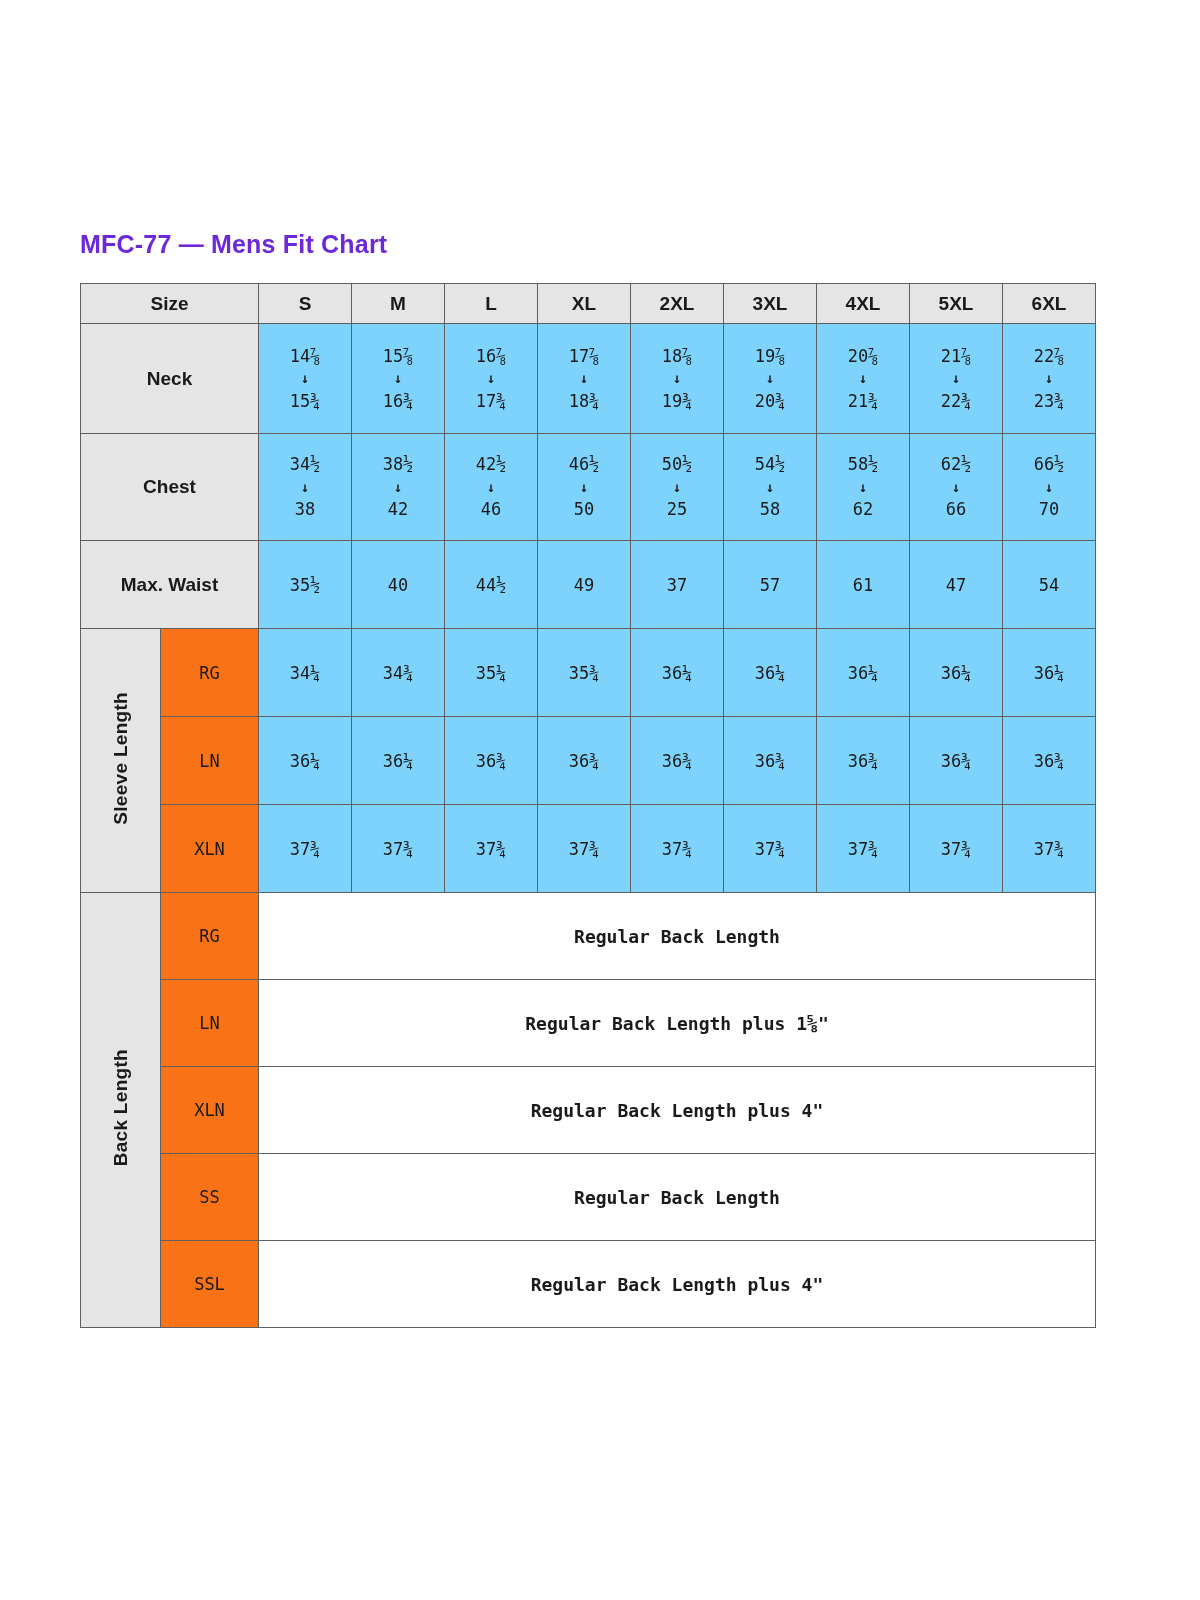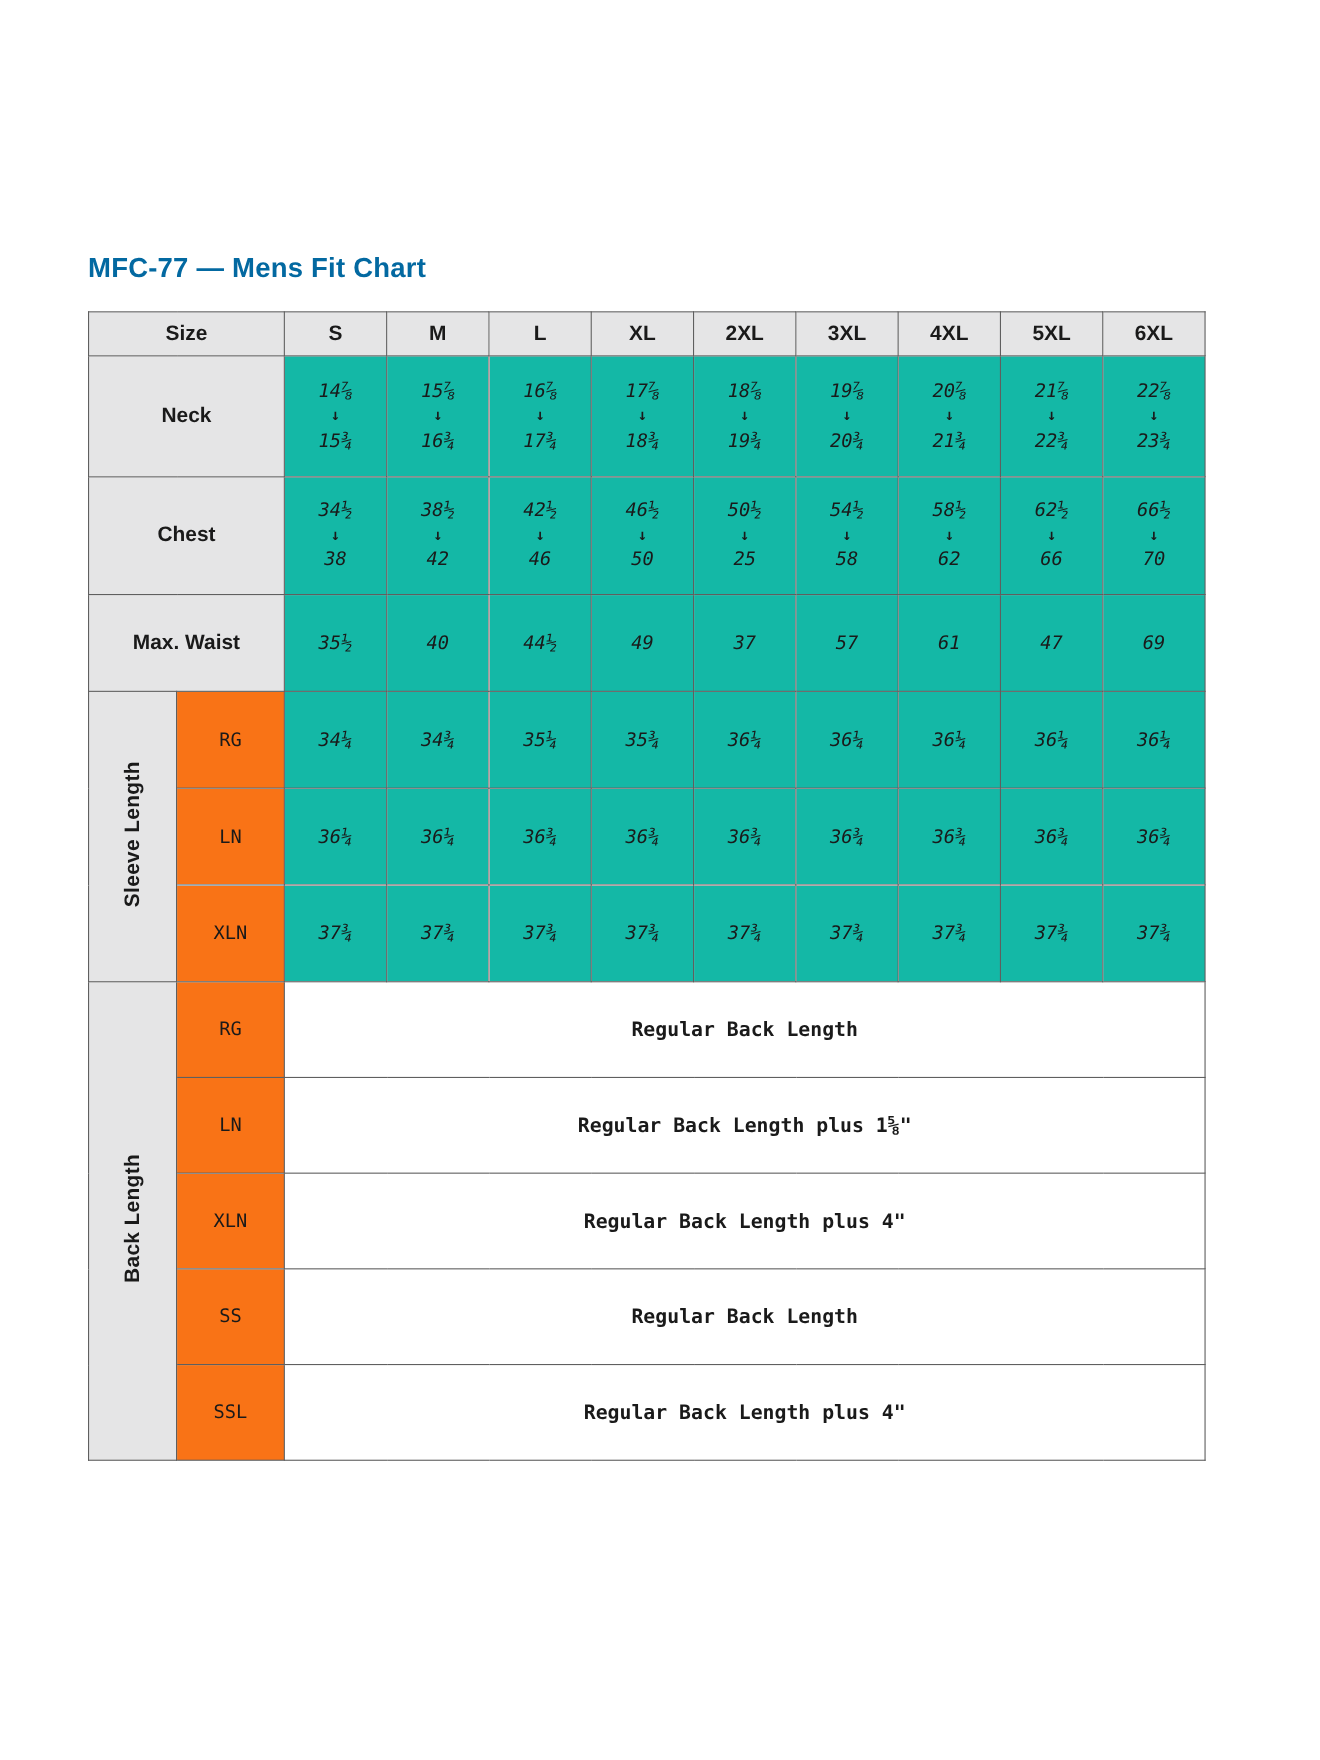--- a/index.html
+++ b/index.html
@@ -10,21 +10,21 @@
     font-family: "Liberation Sans", sans-serif;
     color: #1a1a1a;
     position: relative;
   }
   .page { padding: 230px 80px 0 80px; }
   .title {
     font-size: 25px;
     font-weight: bold;
     letter-spacing: 0.2px;
     margin-bottom: 24px;
-    color: #0369a1;
+    color: #6d28d9;
   }
   table.fit-chart {
     border-collapse: collapse;
     table-layout: fixed;
     width: 1016px;
   }
   .fit-chart th, .fit-chart td {
     border: 1px solid #5f5f5f;
     text-align: center;
     vertical-align: middle;
@@ -41,22 +41,21 @@
   .size-h {
     font-size: 19px;
     font-weight: bold;
     background: #e5e5e6;
     font-family: "Liberation Sans", sans-serif;
   }
   .num {
     font-family: "DejaVu Sans Mono", monospace;
     font-size: 17px;
     font-weight: normal;
-    background: #14b8a6;
-    font-style: italic;
+    background: #7dd3fc;
   }
   .range-cell div, .num div { line-height: 1.45; }
   .arrow {
     font-size: 14px;
     font-weight: bold;
     line-height: 1.2;
   }
   .vlabel { background: #e5e5e6; }
   .vtext {
     display: inline-block;
@@ -223,21 +222,21 @@
       <tr class="r-waist">
         <th class="row-label" colspan="2">Max. Waist</th>
       <td class="num">35½</td>
           <td class="num">40</td>
           <td class="num">44½</td>
           <td class="num">49</td>
           <td class="num">37</td>
           <td class="num">57</td>
           <td class="num">61</td>
           <td class="num">47</td>
-          <td class="num">69</td>
+          <td class="num">54</td>
         </tr>
     </tbody>
 
     <tbody>
         <tr class="r-sleeve">
           <th class="vlabel" rowspan="3"><span class="vtext">Sleeve Length</span></th>
           <th class="code">RG</th>
           <td class="num">34¼</td>
           <td class="num">34¾</td>
           <td class="num">35¼</td>

